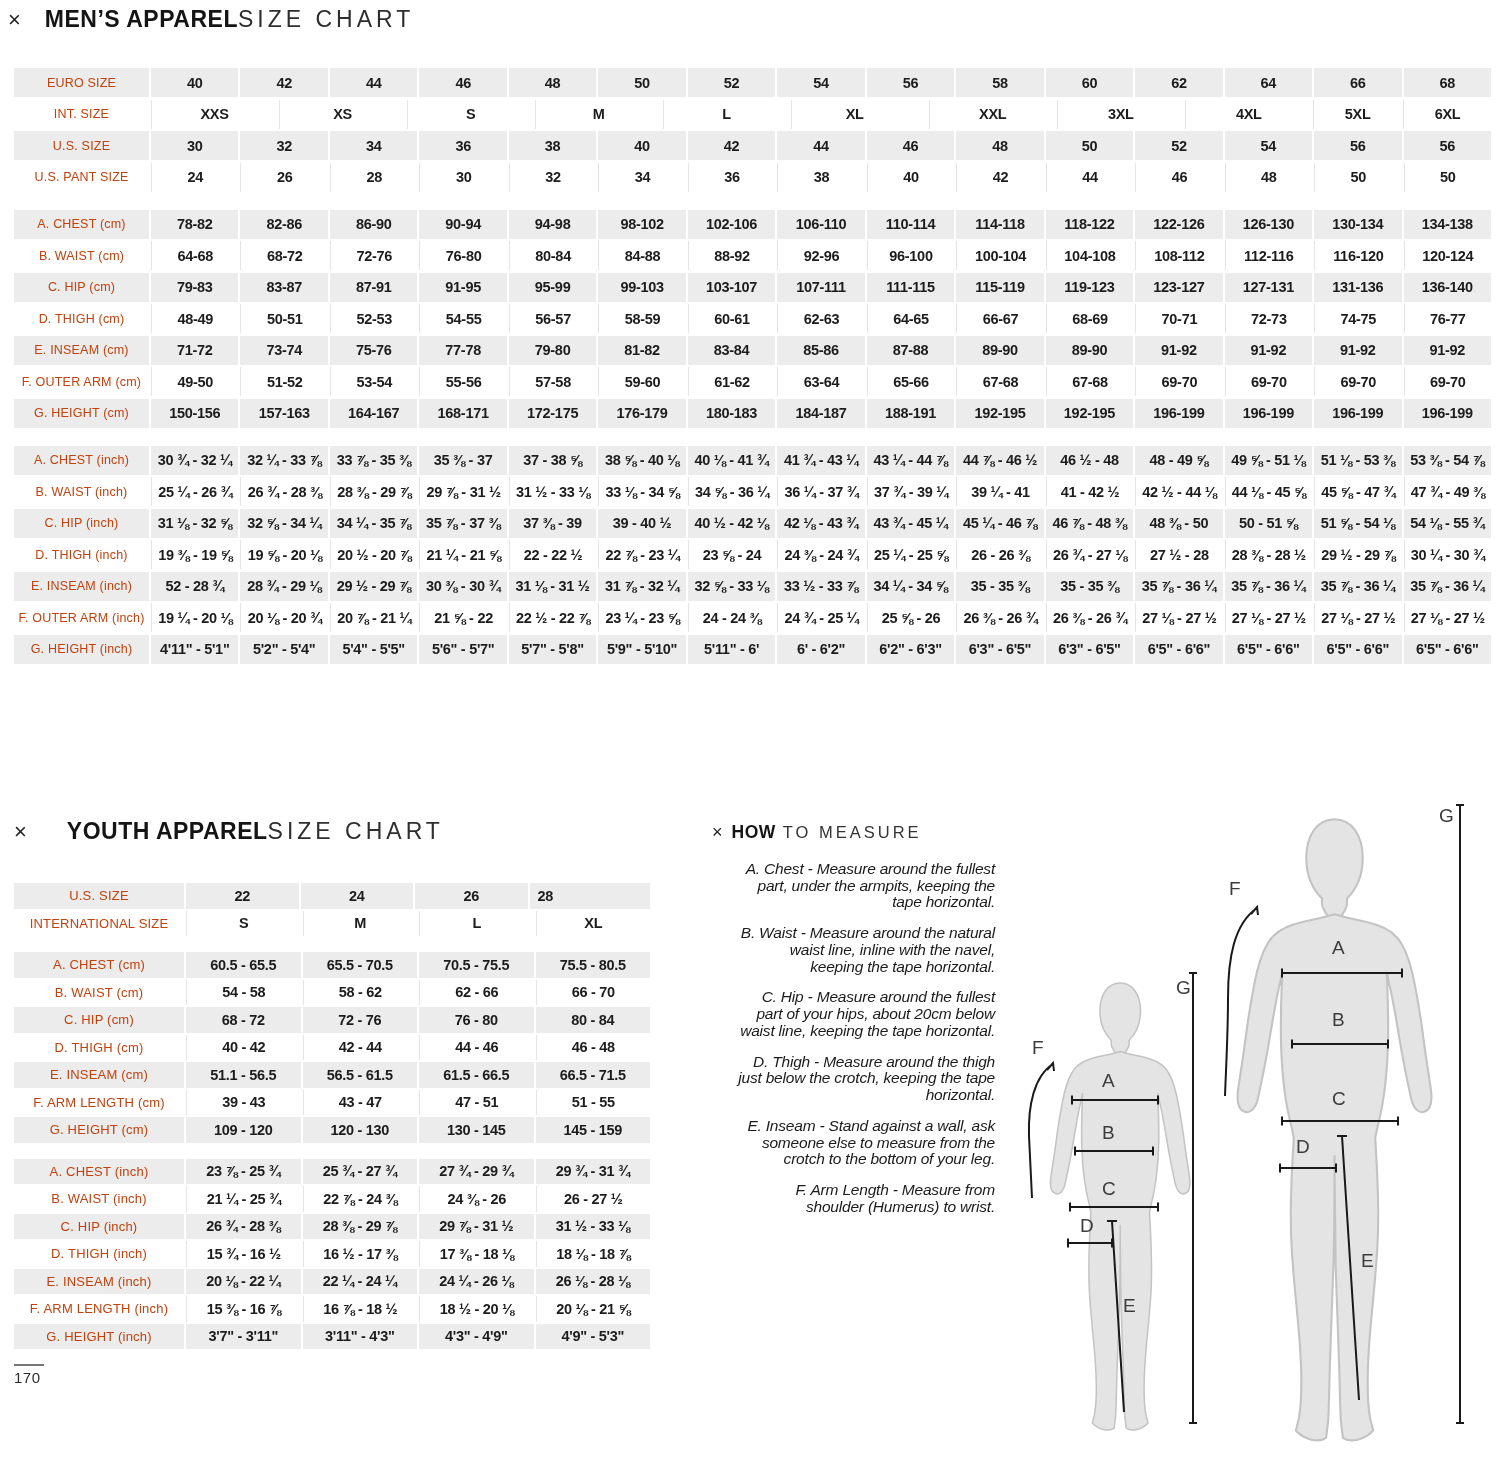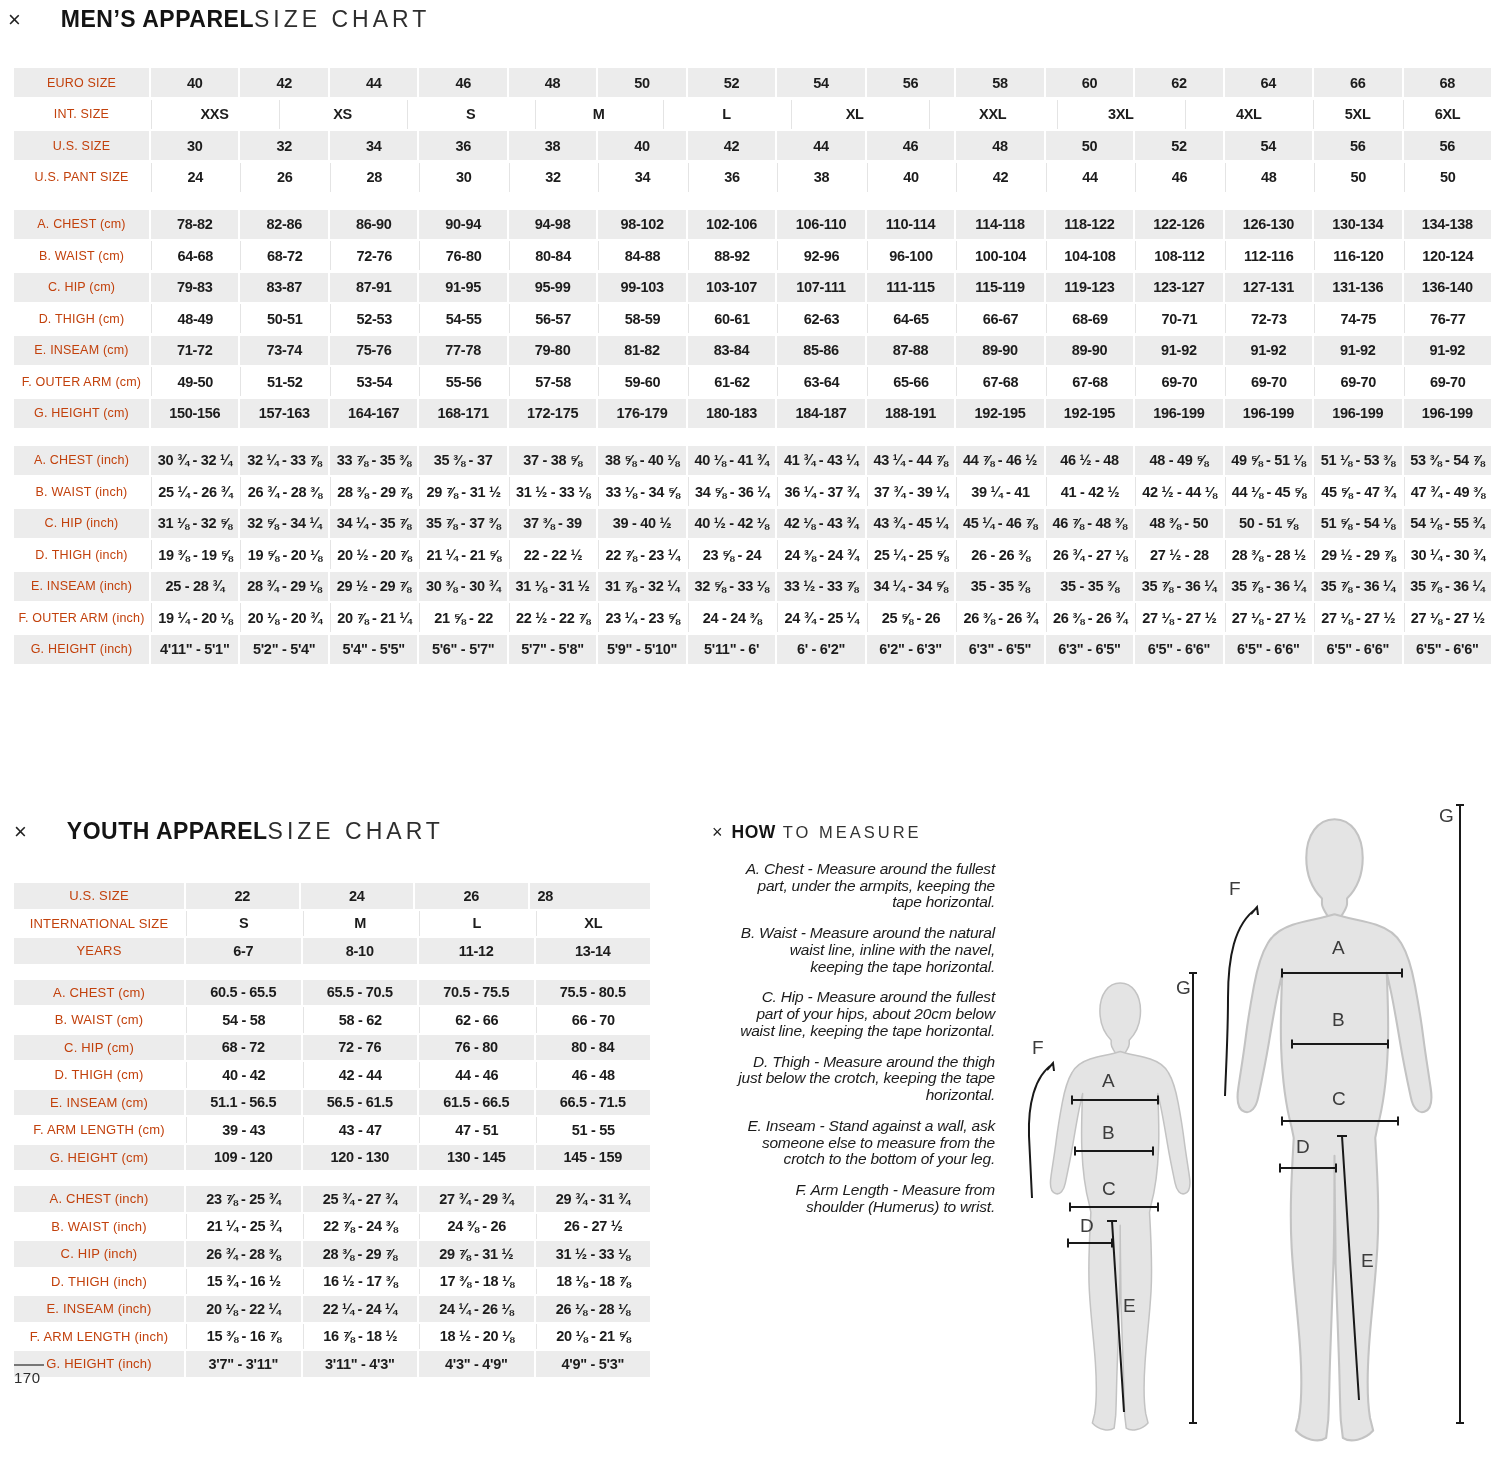--- a/index.html
+++ b/index.html
@@ -53,21 +53,21 @@
   
   .pageno{position:absolute;left:14px;top:1364px;}
   .pageno .rule{width:30px;border-top:2px solid #777;margin-bottom:3px;}
   .pageno .num{font-size:15px;color:#2d2d2d;letter-spacing:.5px;}
 </style>
 </head>
 <body>
 
 <div class="sec-title" style="left:8px;top:6px;">
   <span class="x">×</span>
-  <span class="bold" style="margin-left:40px;">MEN’S APPAREL</span>
+  <span class="bold" style="margin-left:24px;">MEN’S APPAREL</span>
   <span class="light">SIZE CHART</span>
 </div>
 
 <div class="table mens">
   <div class="tblock">
       <div class="row">
         <div class="lbl">EURO SIZE</div>
         <div class="val">40</div>
         <div class="val">42</div>
         <div class="val">44</div>
@@ -331,21 +331,21 @@
         <div class="val">25 ¼ - 25 ⅝</div>
         <div class="val">26 - 26 ⅜</div>
         <div class="val">26 ¾ - 27 ⅛</div>
         <div class="val">27 ½ - 28</div>
         <div class="val">28 ⅜ - 28 ½</div>
         <div class="val">29 ½ - 29 ⅞</div>
         <div class="val">30 ¼ - 30 ¾</div>
       </div>
       <div class="row">
         <div class="lbl">E. INSEAM (inch)</div>
-        <div class="val">25 - 28 ¾</div>
+        <div class="val">52 - 28 ¾</div>
         <div class="val">28 ¾ - 29 ⅛</div>
         <div class="val">29 ½ - 29 ⅞</div>
         <div class="val">30 ⅜ - 30 ¾</div>
         <div class="val">31 ⅛ - 31 ½</div>
         <div class="val">31 ⅞ - 32 ¼</div>
         <div class="val">32 ⅝ - 33 ⅛</div>
         <div class="val">33 ½ - 33 ⅞</div>
         <div class="val">34 ¼ - 34 ⅝</div>
         <div class="val">35 - 35 ⅜</div>
         <div class="val">35 - 35 ⅜</div>
@@ -408,27 +408,20 @@
         <div class="val">26</div>
         <div class="val" style="justify-content: flex-start; padding-left: 8px;">28</div>
       </div>
       <div class="row">
         <div class="lbl">INTERNATIONAL SIZE</div>
         <div class="val">S</div>
         <div class="val">M</div>
         <div class="val">L</div>
         <div class="val">XL</div>
       </div>
-      <div class="row">
-        <div class="lbl">YEARS</div>
-        <div class="val">6-7</div>
-        <div class="val">8-10</div>
-        <div class="val">11-12</div>
-        <div class="val">13-14</div>
-      </div>
     </div>
   <div class="tblock">
       <div class="row">
         <div class="lbl">A. CHEST (cm)</div>
         <div class="val">60.5 - 65.5</div>
         <div class="val">65.5 - 70.5</div>
         <div class="val">70.5 - 75.5</div>
         <div class="val">75.5 - 80.5</div>
       </div>
       <div class="row">

